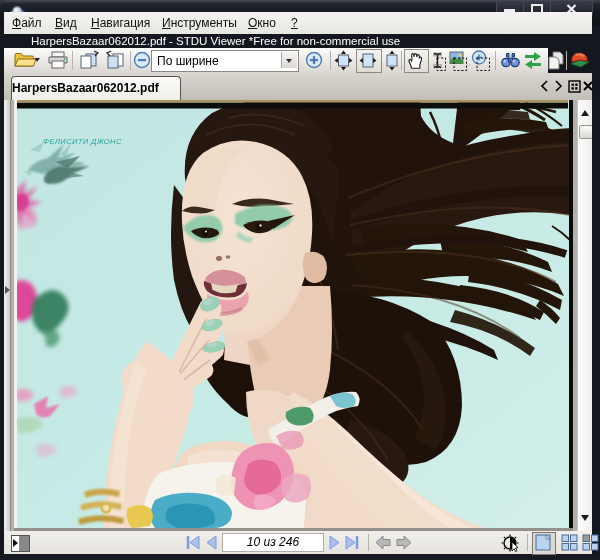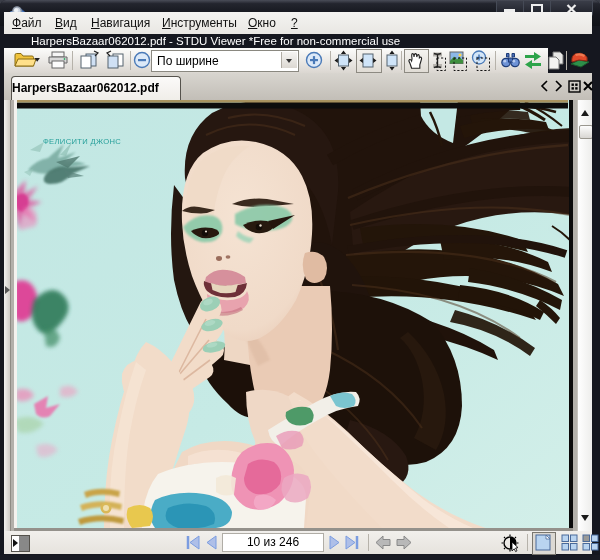--- a/index.html
+++ b/index.html
@@ -22,30 +22,30 @@
 #combo .cbbtn:after{content:"";position:absolute;left:4px;top:7px;border:3.5px solid transparent;border-top:4px solid #333;}
 
 #tabbar{position:absolute;left:4px;top:73px;width:588px;height:27px;background:linear-gradient(#d8d5cf,#c2beb7);}
 #tab{position:absolute;left:7px;top:3px;width:168px;height:24px;background:linear-gradient(#fbfaf9,#efede8);border:1px solid #55524c;border-bottom:none;border-radius:4px 4px 0 0;font-size:12px;font-weight:bold;color:#000;text-align:left;line-height:22px;}
 .tbicon{position:absolute;top:7px;color:#000;font-size:12px;}
 
 #content{position:absolute;left:4px;top:100px;width:588px;height:431px;background:#b3b0aa;overflow:hidden;}
 #lsplit{position:absolute;left:0;top:0;width:6px;height:431px;background:linear-gradient(90deg,#f2f1ef,#cfccc6);border-right:1px solid #8f8c85;}
 #lsplit:after{content:"";position:absolute;left:1px;top:186px;border:4px solid transparent;border-left:5px solid #555;}
 #pageedge{position:absolute;left:10px;top:0;width:3px;height:428px;background:#f4f2ee;}
-#page{position:absolute;left:13px;top:0;width:556px;height:428px;background:#c3e8e4;}
+#page{position:absolute;left:13px;top:0;width:556px;height:428px;background:#c3e8e4;font-style:italic;}
 #rshadow{position:absolute;left:565px;top:0;width:4px;height:428px;background:#0a0a0a;}
 #pgbottom{position:absolute;left:10px;top:428px;width:559px;height:3px;background:#94918b;}
 
 #vsb{position:absolute;left:573px;top:0;width:15px;height:431px;background:linear-gradient(90deg,#ffffff,#ececea);border-left:1px solid #c6c3bd;}
 #vsb .up{position:absolute;left:3px;top:6px;width:0;height:0;border:4.5px solid transparent;border-bottom:6px solid #1a1a1a;}
 #vsb .dn{position:absolute;left:3px;bottom:6px;width:0;height:0;border:4.5px solid transparent;border-top:6px solid #1a1a1a;}
 #vsb .th{position:absolute;left:1px;top:25px;width:12px;height:12px;background:linear-gradient(#fdfdfd,#d8d6d2);border:1px solid #9a978f;border-radius:2px;}
 
-#status{position:absolute;left:4px;top:531px;width:588px;height:23px;background:linear-gradient(#f1efec,#e6e3dd);font-size:12px;color:#000;}
+#status{position:absolute;left:4px;top:531px;width:588px;height:23px;background:linear-gradient(#f1efec,#e6e3dd);font-size:12px;color:#000;font-style:italic;}
 #ptoggle{position:absolute;left:7px;top:4px;width:17px;height:15px;border:1px solid #55524c;background:linear-gradient(90deg,#fff 0 7px,#888 7px);}
 #ptoggle:after{content:"";position:absolute;left:1px;top:3px;border:4px solid transparent;border-left:5px solid #111;}
 #pgnum{position:absolute;left:218px;top:2px;width:100px;height:17px;background:#fff;border:1px solid #b0ada6;text-align:center;font-size:12px;line-height:17px;}
 .navt{position:absolute;top:3px;}
 #botborder{position:absolute;left:0;top:555px;width:600px;height:5px;background:#181a22;}
 </style></head>
 <body>
 <div id="win">
   <div id="title">
     <svg style="position:absolute;left:8px;top:4px" width="20" height="18" viewBox="0 0 20 18">

